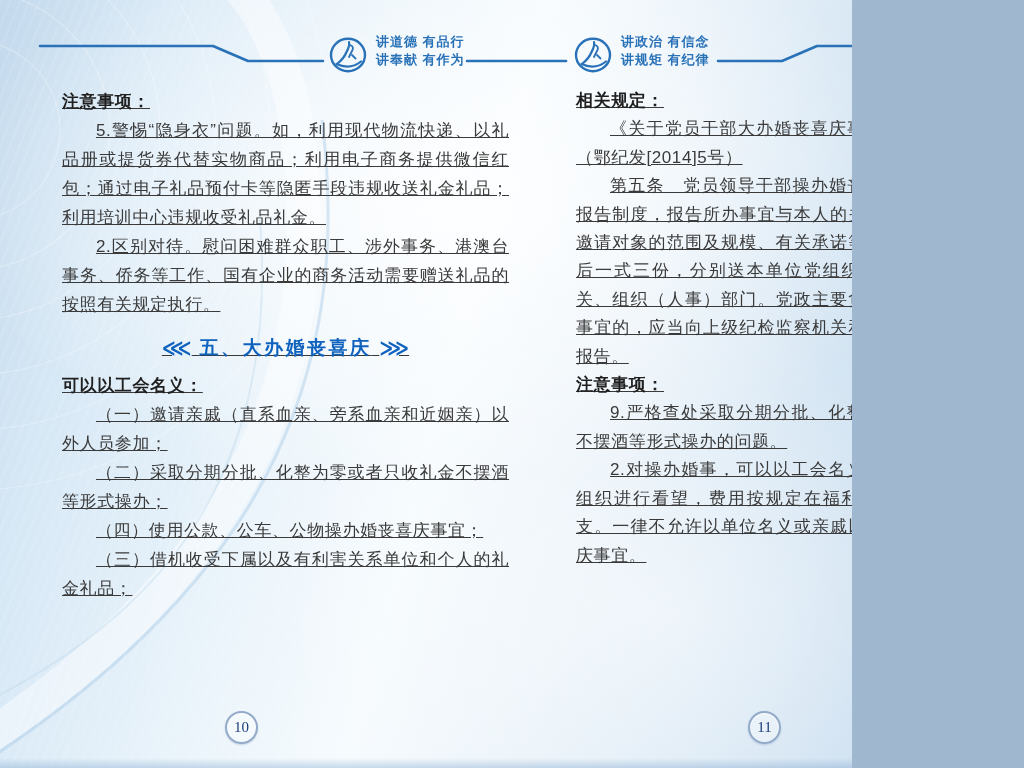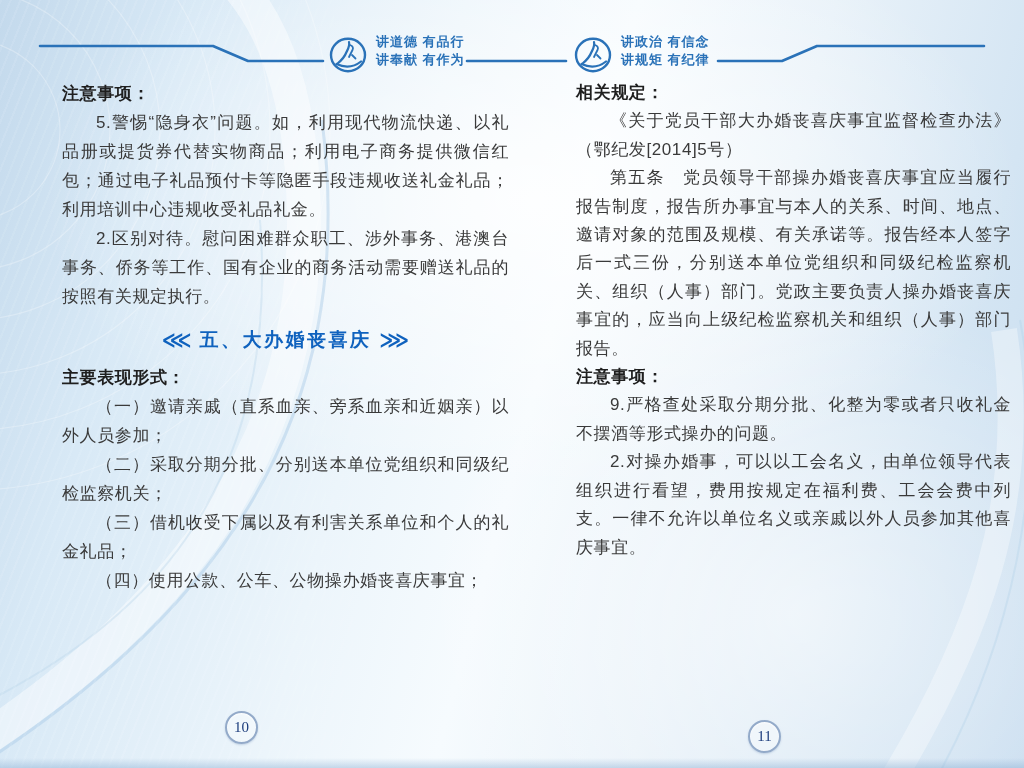--- a/index.html
+++ b/index.html
@@ -1,17 +1,17 @@
 <!DOCTYPE html>
 <html><head>
 <meta charset="utf-8">
 <style>
   html,body{margin:0;padding:0;background:#9fb8d0;}
   .stage{
-    position:relative;width:1024px;height:768px;overflow:hidden;
+    position:relative;width:852px;height:768px;overflow:hidden;
     font-family:"Liberation Sans","DejaVu Sans",sans-serif;
     background:
       radial-gradient(ellipse 700px 420px at 52% 26%, rgba(255,255,255,0.85), rgba(255,255,255,0) 70%),
       radial-gradient(ellipse 600px 500px at 78% 80%, rgba(255,255,255,0.55), rgba(255,255,255,0) 65%),
       linear-gradient(105deg,#c3d9ec 0%,#d8e9f6 16%,#ecf5fb 38%,#f6fbfe 52%,#e9f2f9 68%,#d4e5f3 86%,#c7dcef 100%);
   }
   .stage::after{
     content:"";position:absolute;left:0;right:0;bottom:0;height:10px;
     background:linear-gradient(to top, rgba(140,175,210,0.45), rgba(140,175,210,0));
     pointer-events:none;
@@ -23,22 +23,22 @@
     -webkit-mask-image:linear-gradient(to right,#000 55%,transparent);
   }
   .bg-decor{position:absolute;left:0;top:0;pointer-events:none;}
   .header-rule{position:absolute;left:0;top:0;pointer-events:none;}
   .logo{position:absolute;width:38px;height:38px;}
   .slogan{
     position:absolute;font-weight:bold;font-size:13px;line-height:17.5px;
     letter-spacing:1px;white-space:nowrap;
   }
   .page-col{
-    position:absolute;top:79px;font-size:17px;line-height:29px;
-    text-align:justify;letter-spacing:0.6px;
+    position:absolute;top:87px;font-size:17px;line-height:29px;
+    text-align:justify;letter-spacing:0.6px;text-decoration:underline;
   }
   .col-left{left:62px;width:447px;}
   .col-right{left:576px;width:435px;line-height:28.4px;}
   .page-col p{margin:0;text-indent:2em;}
   .page-col p.heading{font-weight:bold;text-indent:0;}
   .section-title{
     font-weight:bold;font-size:19px;text-align:center;
     margin:13px 0 9px 0;letter-spacing:2.5px;white-space:nowrap;
   }
   .section-title .arrows{font-size:21px;letter-spacing:0;position:relative;top:1px;}
@@ -114,36 +114,36 @@
 
   <div class="page-col col-left" style="color:#3a3a3a;">
     <p class="heading" style="color:#1f1f1f;">注意事项：</p>
     <p>5.警惕“隐身衣”问题。如，利用现代物流快递、以礼品册或提货券代替实物商品；利用电子商务提供微信红包；通过电子礼品预付卡等隐匿手段违规收送礼金礼品；利用培训中心违规收受礼品礼金。</p>
     <p>2.区别对待。慰问困难群众职工、涉外事务、港澳台事务、侨务等工作、国有企业的商务活动需要赠送礼品的按照有关规定执行。</p>
     <div class="section-title" style="color:#0f62be;text-align:center;">
       <span class="arrows">⋘</span>
       <span>五、大办婚丧喜庆</span>
       <span class="arrows">⋙</span>
     </div>
-    <p class="heading forms-heading" style="color:#1f1f1f;">主要表现形式：</p>
+    <p class="heading forms-heading" style="color:#1f1f1f;">可以以工会名义：</p>
     <p>（一）邀请亲戚（直系血亲、旁系血亲和近姻亲）以外人员参加；</p>
-    <p>（二）采取分期分批、分别送本单位党组织和同级纪检监察机关；</p>
+    <p>（二）采取分期分批、化整为零或者只收礼金不摆酒等形式操办；</p>
+    <p>（四）使用公款、公车、公物操办婚丧喜庆事宜；</p>
     <p>（三）借机收受下属以及有利害关系单位和个人的礼金礼品；</p>
-    <p>（四）使用公款、公车、公物操办婚丧喜庆事宜；</p>
   </div>
 
   <div class="page-col col-right" style="color:#3a3a3a;">
     <p class="heading" style="color:#1f1f1f;">相关规定：</p>
     <p>《关于党员干部大办婚丧喜庆事宜监督检查办法》（鄂纪发[2014]5号）</p>
     <p>第五条　党员领导干部操办婚丧喜庆事宜应当履行报告制度，报告所办事宜与本人的关系、时间、地点、邀请对象的范围及规模、有关承诺等。报告经本人签字后一式三份，分别送本单位党组织和同级纪检监察机关、组织（人事）部门。党政主要负责人操办婚丧喜庆事宜的，应当向上级纪检监察机关和组织（人事）部门报告。</p>
     <p class="heading" style="color:#1f1f1f;">注意事项：</p>
     <p>9.严格查处采取分期分批、化整为零或者只收礼金不摆酒等形式操办的问题。</p>
     <p>2.对操办婚事，可以以工会名义，由单位领导代表组织进行看望，费用按规定在福利费、工会会费中列支。一律不允许以单位名义或亲戚以外人员参加其他喜庆事宜。</p>
   </div>
 
   <div class="page-badge" style="left:225px;top:711px;color:#1c3c7c;">
     <span>10</span>
   </div>
-  <div class="page-badge" style="left:748px;top:711px;color:#1c3c7c;margin-top:9px;">
+  <div class="page-badge" style="left:748px;top:711px;color:#1c3c7c;">
     <span>11</span>
   </div>
 
 </div>
 
 </body></html>

